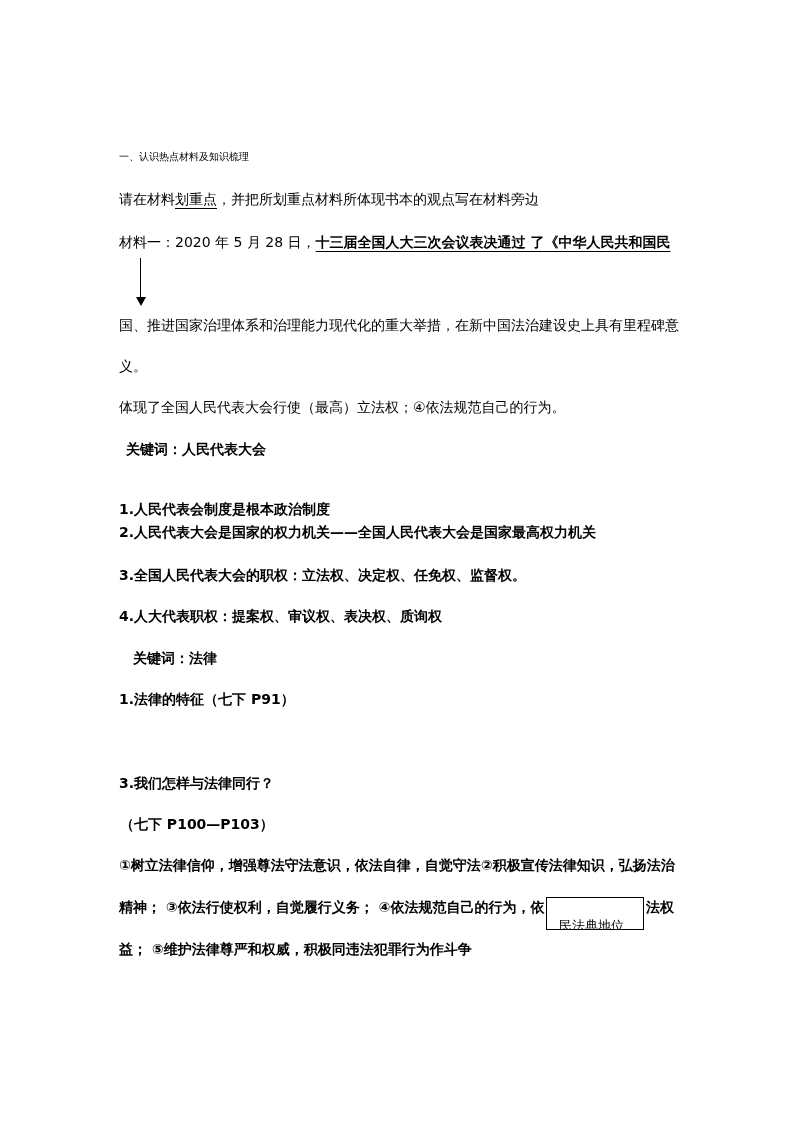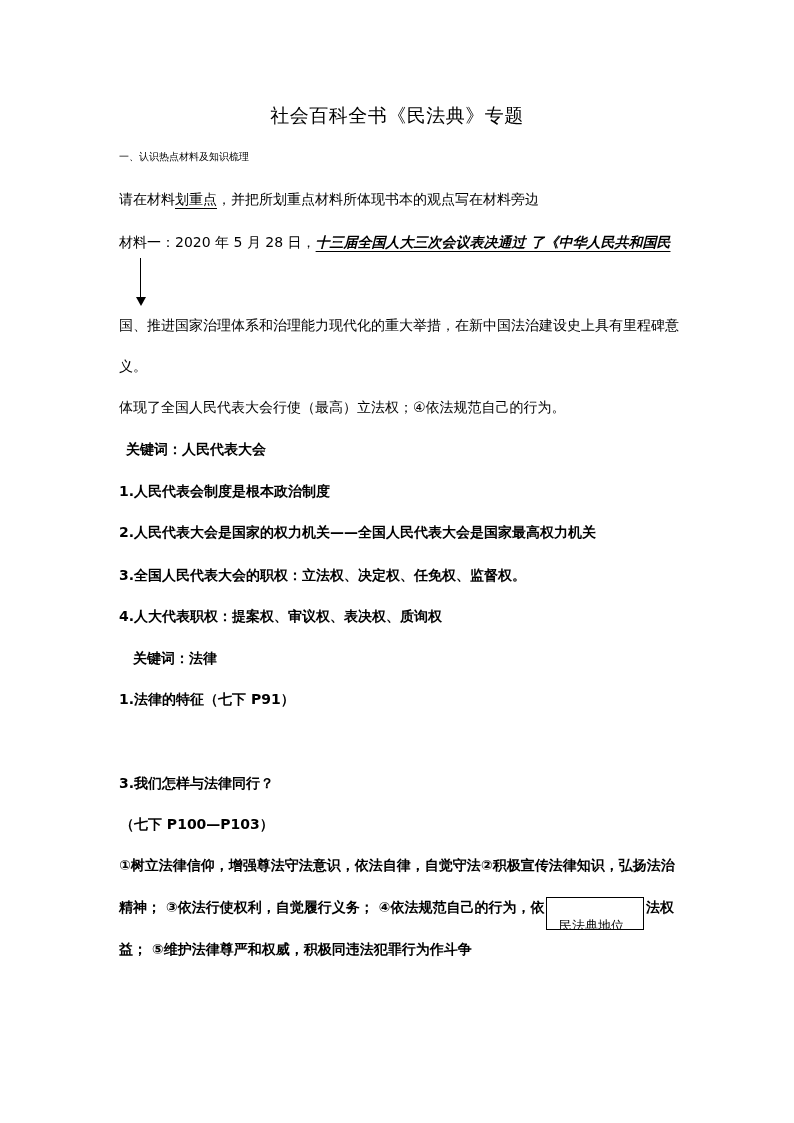--- a/index.html
+++ b/index.html
@@ -35,21 +35,20 @@
       width: 794px;
       text-align: center;
       font-size: 19px;
       line-height: 26px;
       letter-spacing: 0.5px;
     }
     .bold { font-weight: bold; }
     .u { text-decoration: underline; text-underline-offset: 4px; }
     .ubi {
       font-weight: bold;
-      font-style: italic;
       text-decoration: underline;
       text-underline-offset: 4px;
       text-decoration-thickness: 1px;
     }
     .arrow {
       position: absolute;
       left: 140px;
       top: 258px;
       width: 1px;
       height: 40px;
@@ -82,21 +81,20 @@
       font-size: 13px;
       line-height: 16px;
       white-space: nowrap;
     }
   </style>
 </head>
 <body>
 
 <div class="page">
 
-  <div class="title">社会百科全书《民法典》专题</div>
 
   <div class="line" style="top:148px; font-size:10px;">一、认识热点材料及知识梳理</div>
 
   <div class="line" style="top:190px;">
     <span>请在材料</span><span class="u">划重点</span><span>，并把所划重点材料所体现书本的观点写在材料旁边</span>
   </div>
 
   <div class="line" style="top:233px;">
     <span>材料一：2020 年 5 月 28 日，</span><span class="ubi">十三届全国人大三次会议表决通过 了《中华人民共和国民</span>
   </div>
@@ -106,21 +104,21 @@
 
 
   <div class="line" style="top:316px;">国、推进国家治理体系和治理能力现代化的重大举措，在新中国法治建设史上具有里程碑意</div>
 
   <div class="line" style="top:357px;">义。</div>
 
   <div class="line" style="top:398px;">体现了全国人民代表大会行使（最高）立法权；④依法规范自己的行为。</div>
 
   <div class="line bold" style="top:440px; left:126px;">关键词：人民代表大会</div>
 
-  <div class="line bold" style="top:482px;text-align:center;">1.人民代表会制度是根本政治制度</div>
+  <div class="line bold" style="top:500px;text-align:center;">1.人民代表会制度是根本政治制度</div>
   <div class="line bold" style="top:523px;">2.人民代表大会是国家的权力机关——全国人民代表大会是国家最高权力机关</div>
   <div class="line bold" style="top:566px;">3.全国人民代表大会的职权：立法权、决定权、任免权、监督权。</div>
   <div class="line bold" style="top:607px;">4.人大代表职权：提案权、审议权、表决权、质询权</div>
 
   <div class="line bold" style="top:649px; left:133px;">关键词：法律</div>
 
   <div class="line bold" style="top:690px;">1.法律的特征（七下 P91）</div>
   <div class="line bold" style="top:774px;">3.我们怎样与法律同行？</div>
   <div class="line bold" style="top:815px; left:120px;">（七下 P100—P103）</div>
 

